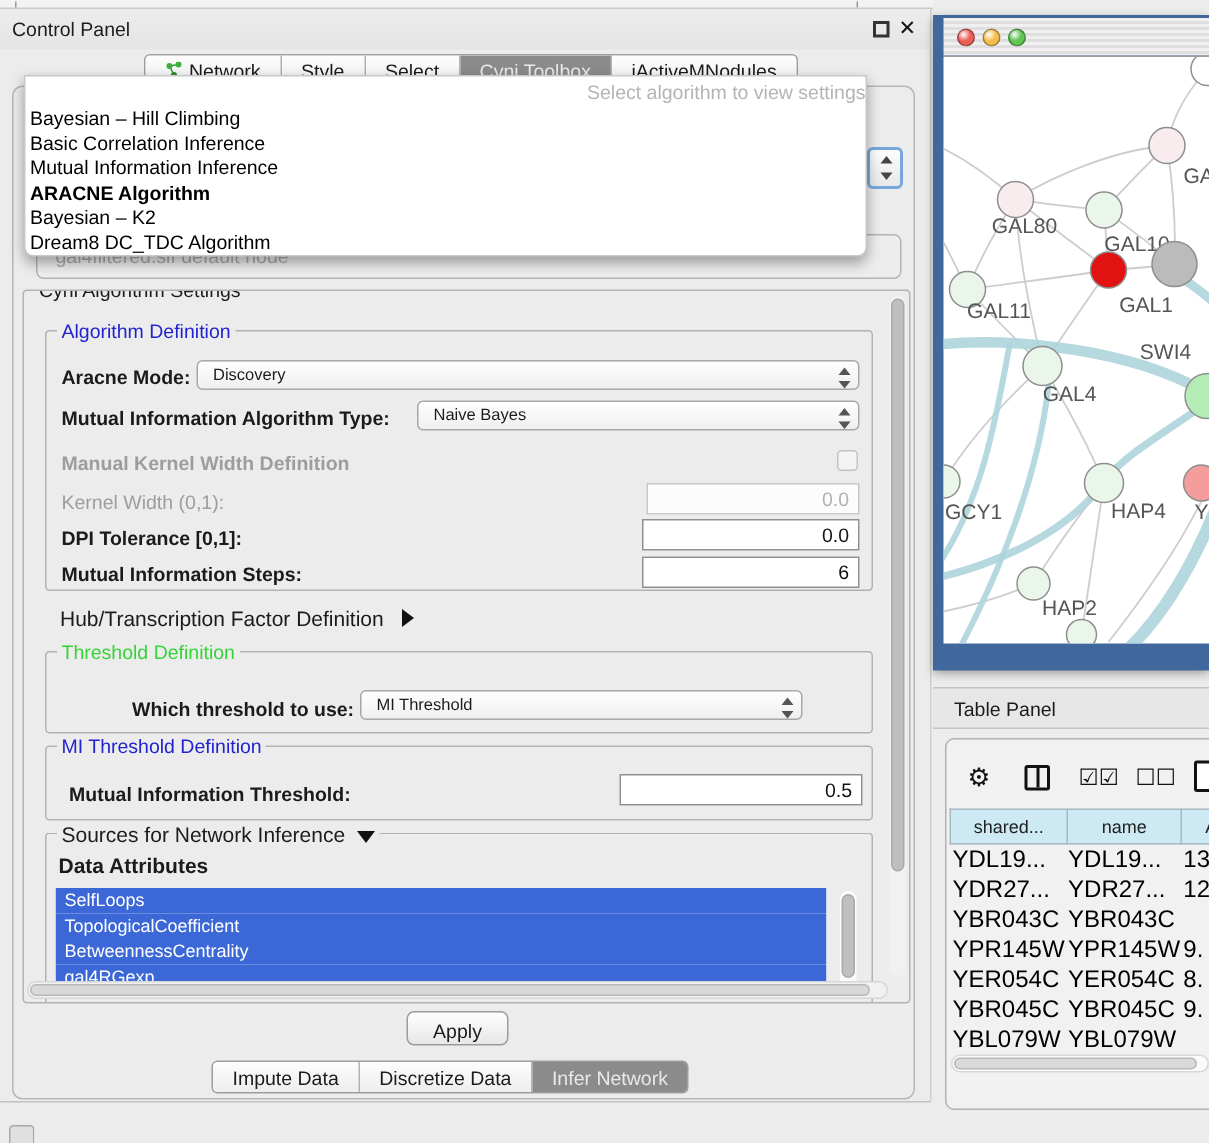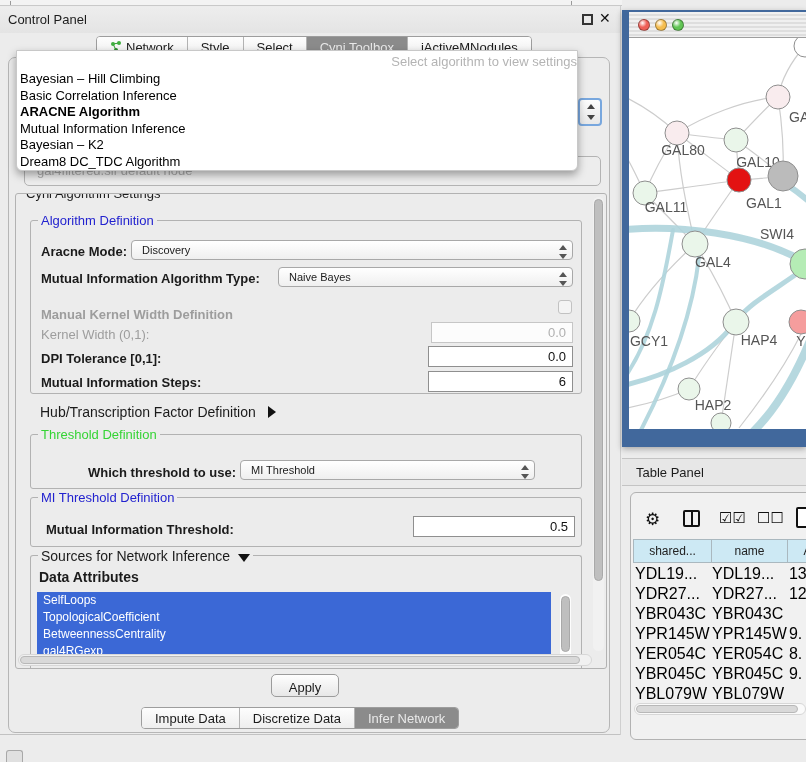--- a/index.html
+++ b/index.html
@@ -156,21 +156,21 @@
 
         <span class="lbl" style="left:10px; top:50px;">Mutual Information Algorithm Type:</span>
         <div class="combo" style="left:247px; top:46px; width:295px;">
           <span class="val">Naive Bayes</span>
           <span class="stepper">
               <i class="up"></i>
               <i class="dn"></i>
             </span>
         </div>
 
-        <span class="lbl dis" style="left:10px; top:80px;margin-top:6px;">Manual Kernel Width Definition</span>
+        <span class="lbl dis" style="left:10px; top:80px;">Manual Kernel Width Definition</span>
         <span class="checkbox" style="left:527px; top:79px;"></span>
 
         <span class="lbl dis" style="left:10px; top:106px; font-weight:normal;">Kernel Width (0,1):</span>
         <div class="field dis" style="left:400px; top:101px; width:142px;">0.0</div>
 
         <span class="lbl" style="left:10px; top:130px;">DPI Tolerance [0,1]:</span>
         <div class="field" style="left:397px; top:125px; width:145px;">0.0</div>
 
         <span class="lbl" style="left:10px; top:154px;">Mutual Information Steps:</span>
         <div class="field" style="left:397px; top:150px; width:145px;">6</div>
@@ -241,22 +241,22 @@
 
   <div class="abs bg-combo">
     <span>gal4filtered.sif default node</span>
   </div>
 
   <div class="abs popup">
     <div class="ph">Select algorithm to view settings</div>
     <div id="algo-options">
         <div class="opt">Bayesian – Hill Climbing</div>
         <div class="opt">Basic Correlation Inference</div>
+        <div class="opt">Mutual Information Inference</div>
         <div class="opt hl">ARACNE Algorithm</div>
-        <div class="opt">Mutual Information Inference</div>
         <div class="opt">Bayesian – K2</div>
         <div class="opt">Dream8 DC_TDC Algorithm</div>
       </div>
   </div>
   <div class="abs focus-stepper">
       <i class="up"></i>
       <i class="dn"></i>
     </div>
 
   <div class="abs net-win">

